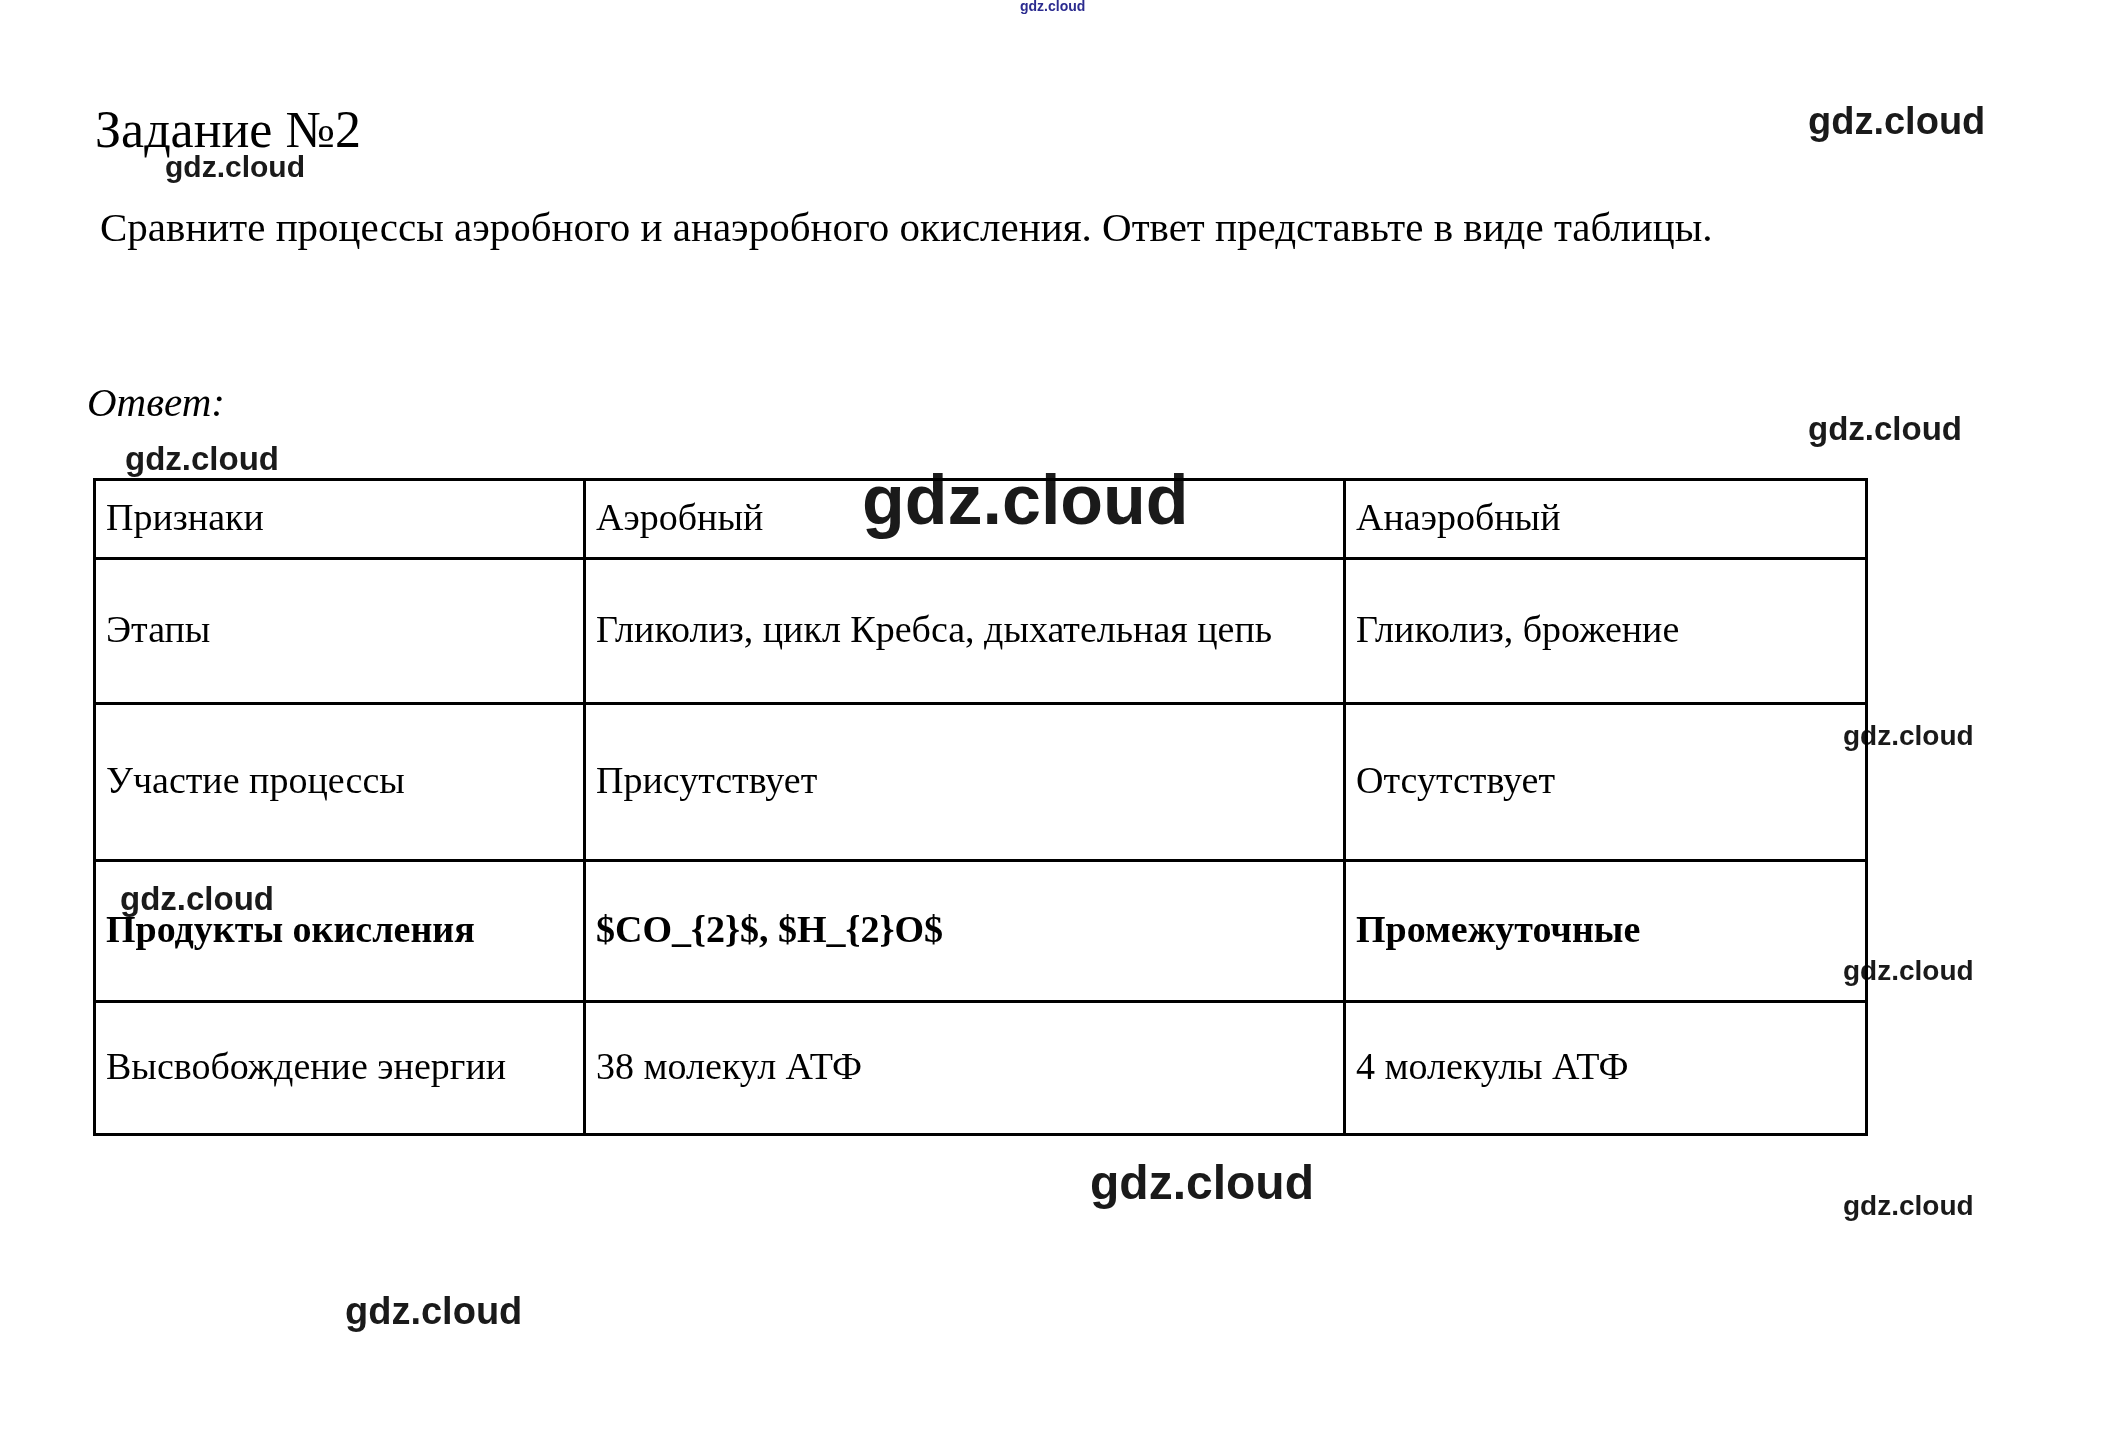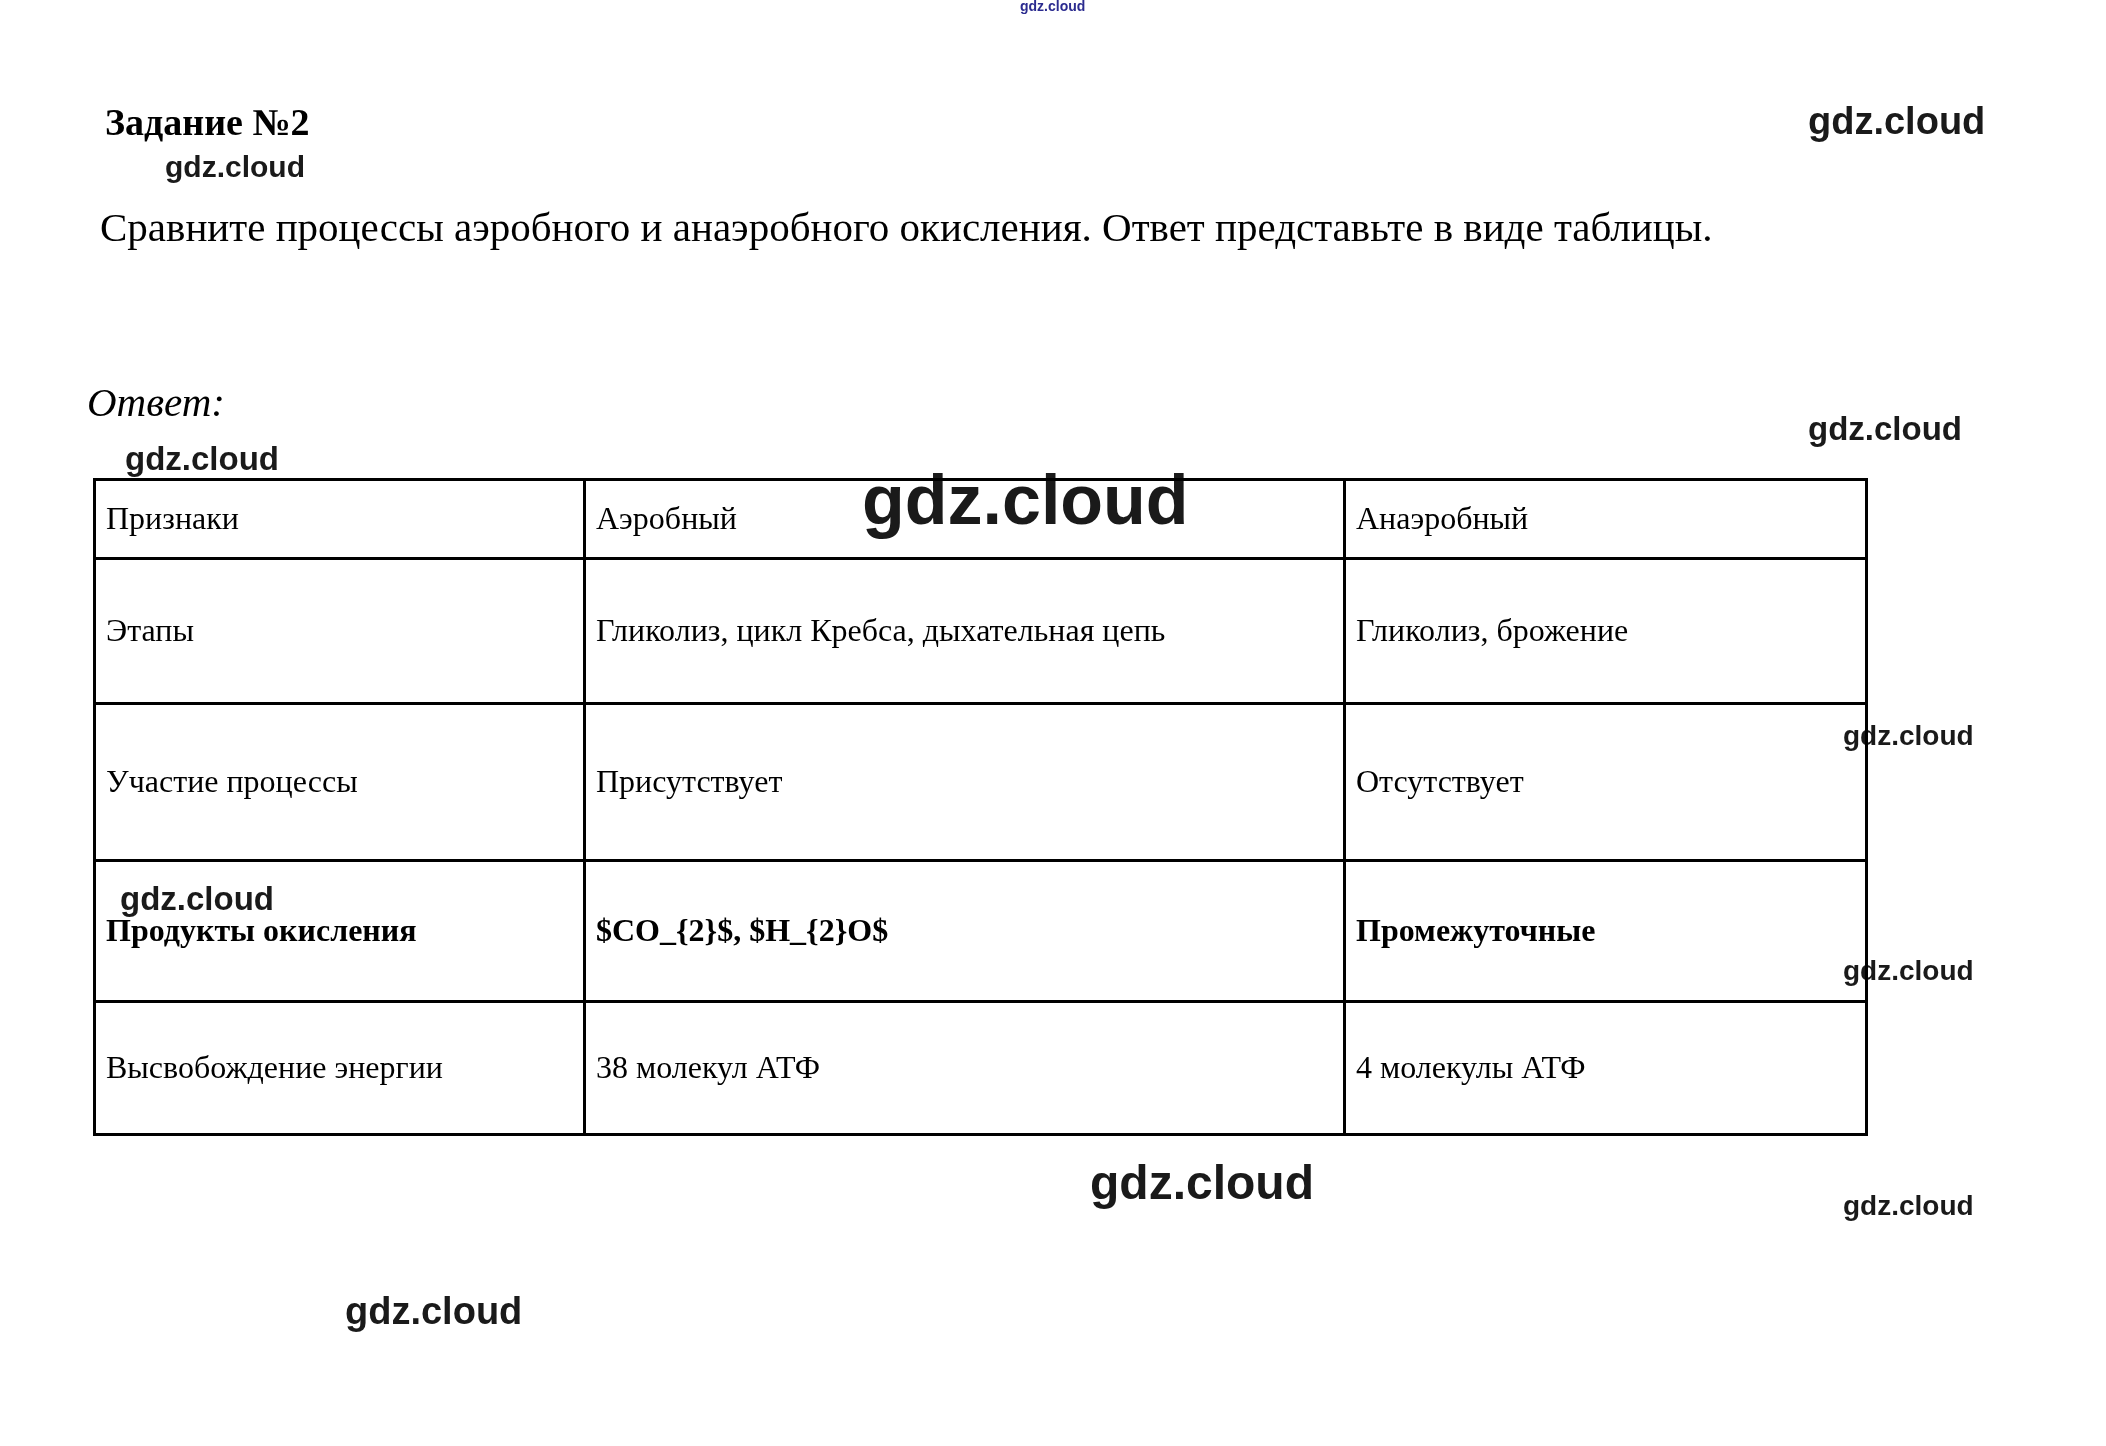--- a/index.html
+++ b/index.html
@@ -34,24 +34,24 @@
   .wm-r3      { left: 1843px;  top: 720px;  font-size: 28px; }
   .wm-ferm    { left: 120px;   top: 880px;  font-size: 33px; }
   .wm-r4      { left: 1843px;  top: 955px;  font-size: 28px; }
   .wm-mid     { left: 1090px;  top: 1155px; font-size: 48px; }
   .wm-r5      { left: 1843px;  top: 1190px; font-size: 28px; }
   .wm-bot     { left: 345px;   top: 1290px; font-size: 38px; }
 
   
   .task-title {
     position: absolute;
-    left: 105px;
+    left: 95px;
     top: 100px;
-    font-size: 38px;
-    font-weight: bold;
+    font-size: 52px;
+    font-weight: normal;
   }
   .task-text {
     position: absolute;
     left: 100px;
     top: 200px;
     width: 1880px;
     font-size: 41px;
     line-height: 1.35;
     font-family: Liberation Serif, serif;
   }
@@ -67,21 +67,21 @@
   table.cmp {
     position: absolute;
     left: 93px;
     top: 478px;
     width: 1772px;
     border-collapse: collapse;
     table-layout: fixed;
   }
   table.cmp td {
     border: 3px solid #000000;
-    font-size: 32px;
+    font-size: 38px;
     line-height: 1.26;
     padding: 6px 10px 8px 10px;
     vertical-align: middle;
   }
   .col1 { width: 490px; }
   .col2 { width: 760px; }
   .col3 { width: 522px; }
 
   .r-head td { height: 62px; }
   .r-stage td { height: 128px; }

